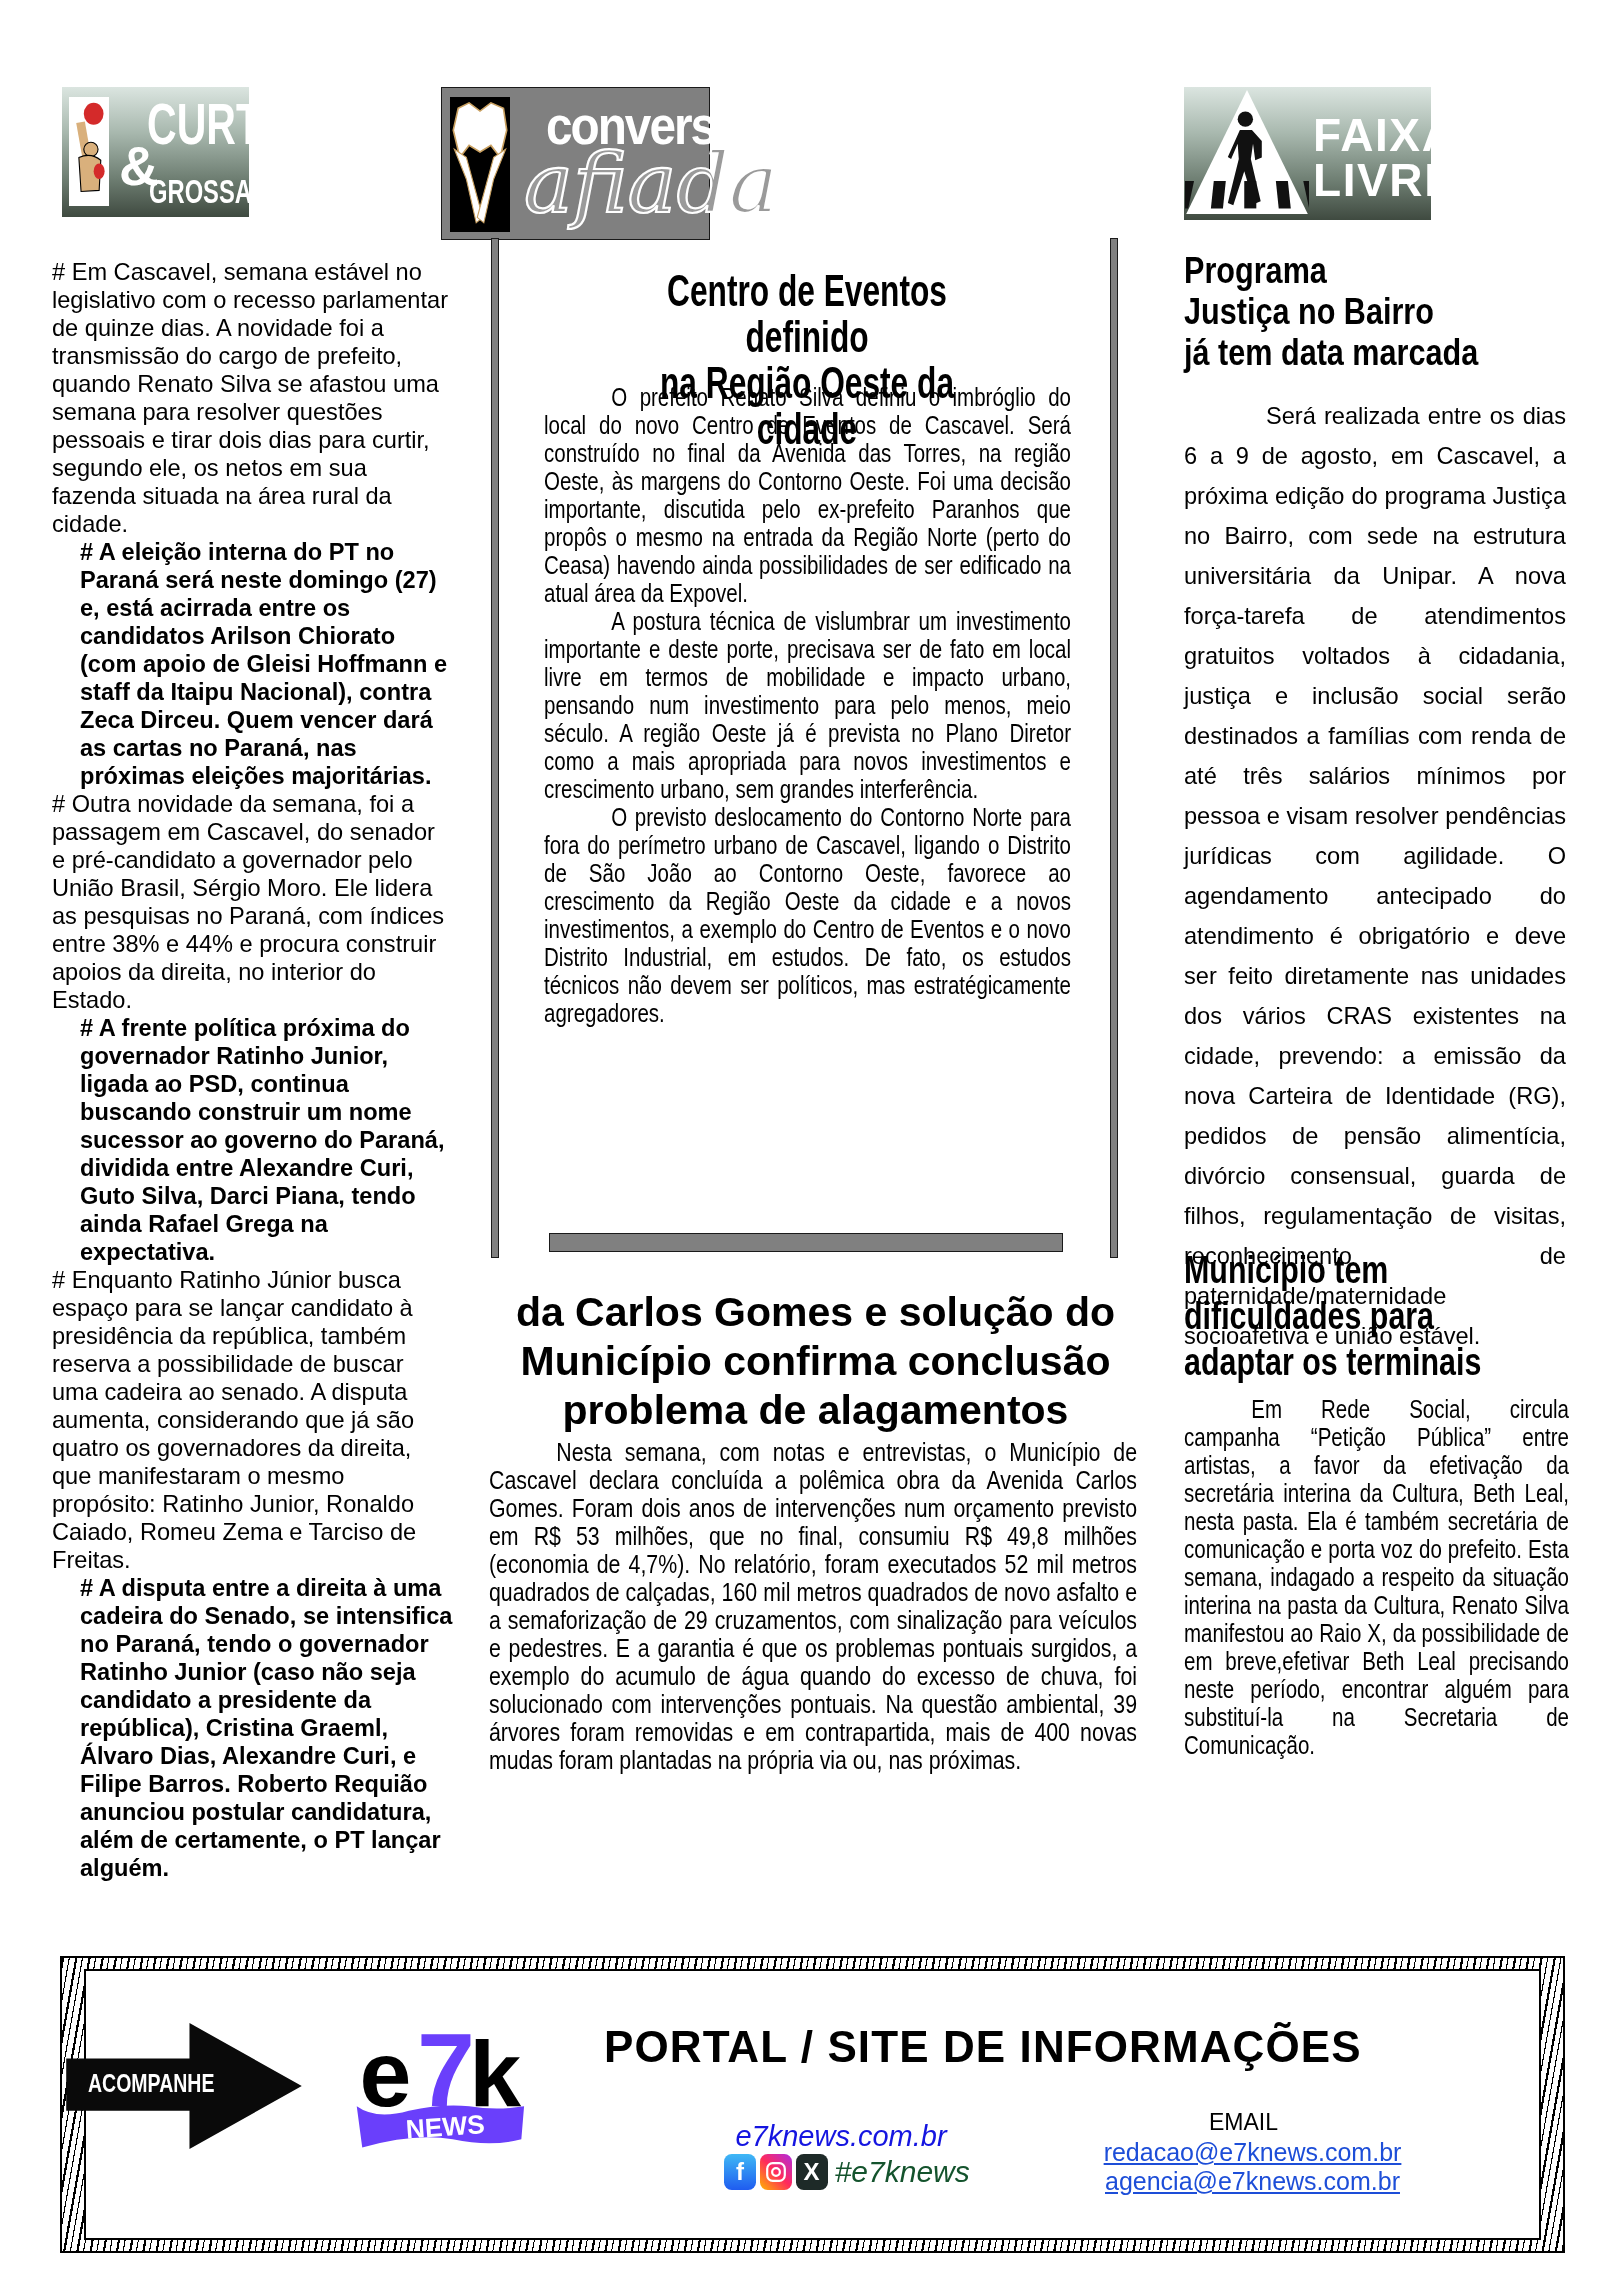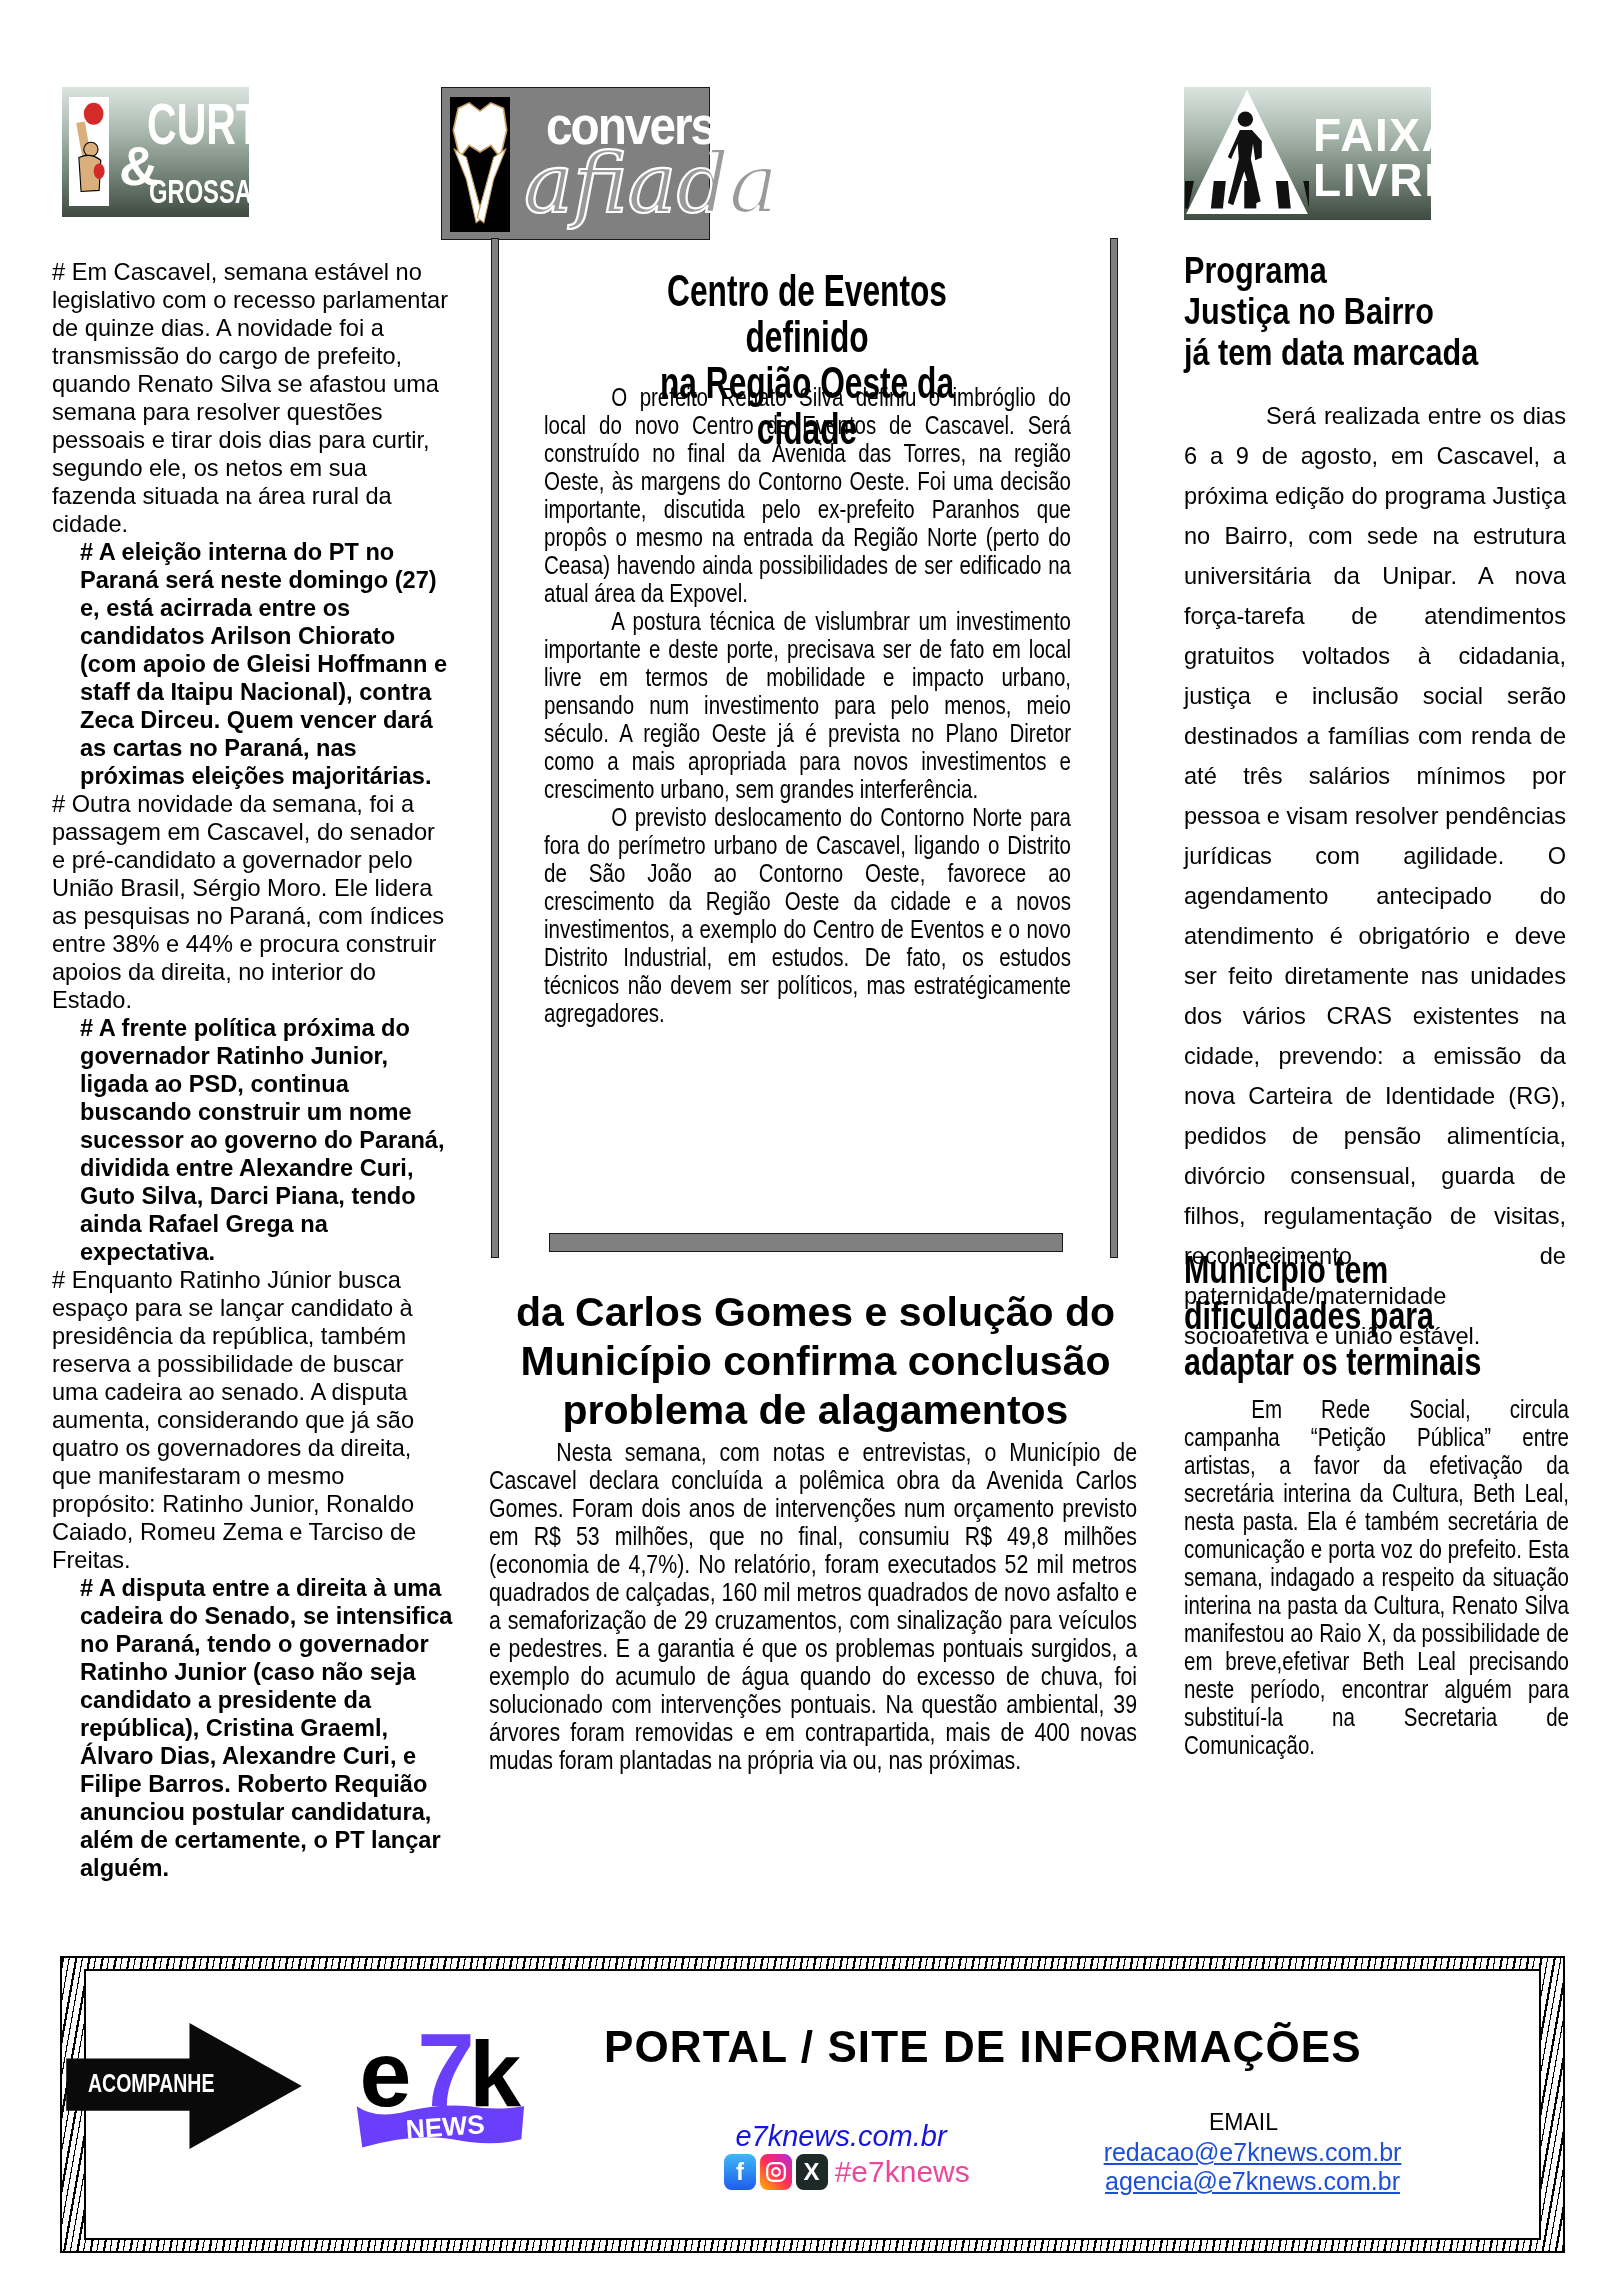--- a/index.html
+++ b/index.html
@@ -50,21 +50,21 @@
       repeating-linear-gradient(100deg, #000 0 2.2px, #fff 2.2px 6.6px, #000 6.6px 7.7px, #fff 7.7px 13px);
   }
   .footer-inner { position: absolute; left: 22px; top: 11px; right: 22px; bottom: 11px; background: #fff; border: 2.2px solid #000; }
   .arrow-shape { position: absolute; left: 66px; top: 2023px; width: 236px; height: 126px; }
   .acompanhe { position: absolute; left: 88px; top: 2068px; font-size: 26px; font-weight: bold; color: #fff; transform: scaleX(0.75); transform-origin: left top; }
   .e7k-logo { position: absolute; left: 354px; top: 2024px; width: 203px; height: 129px; }
   .portal-title { position: absolute; left: 604px; top: 2022px; width: 879px; text-align: left; font-size: 44px; font-weight: bold; letter-spacing: 1.1px; }
   .site-url { position: absolute; left: 731px; top: 2120px; width: 220px; text-align: center; font-size: 29px; font-style: italic; color: #1515e0; }
   .social-row { position: absolute; left: 724px; top: 2154px; height: 36px; display: flex; align-items: center; gap: 3.8px; }
   .social-icon { width: 32px; height: 36px; border-radius: 7.7px; display: flex; align-items: center; justify-content: center; color: #fff; font-weight: bold; font-size: 24px; }
-  .hashtag { font-size: 30px; color: #ec4899; margin-left: 3.3px; }
+  .hashtag { font-size: 30px; font-style: italic; color: #14532d; margin-left: 3.3px; }
   .email-label { position: absolute; left: 1209px; top: 2109px; font-size: 23px; }
   .email-link { position: absolute; left: 1082px; width: 341px; text-align: center; font-size: 25px; color: #1d4ed8; text-decoration: underline; }
 </style>
 </head>
 <body>
 
 <div class="banner-green curtas-wrap">
   <div class="boxer-card">
     <svg width="40" height="109" viewBox="0 0 73 198">
       <ellipse cx="45" cy="30" rx="18" ry="20" fill="#d42a2a"></ellipse>

